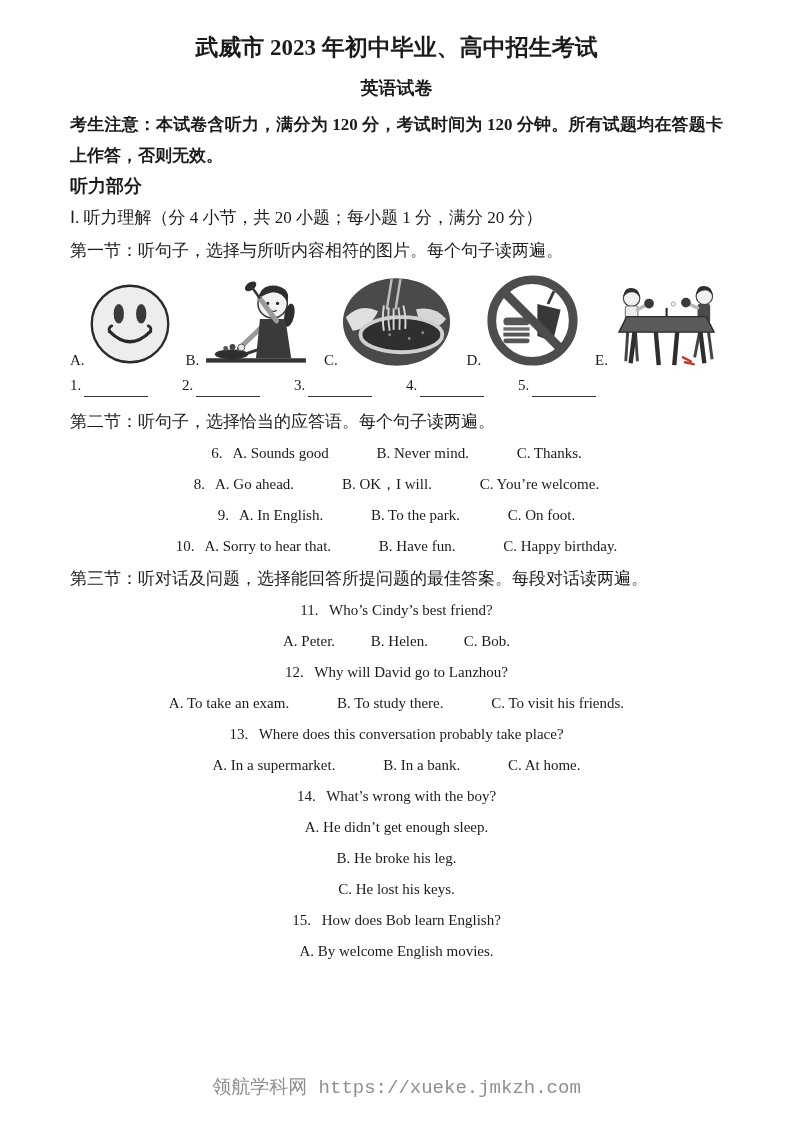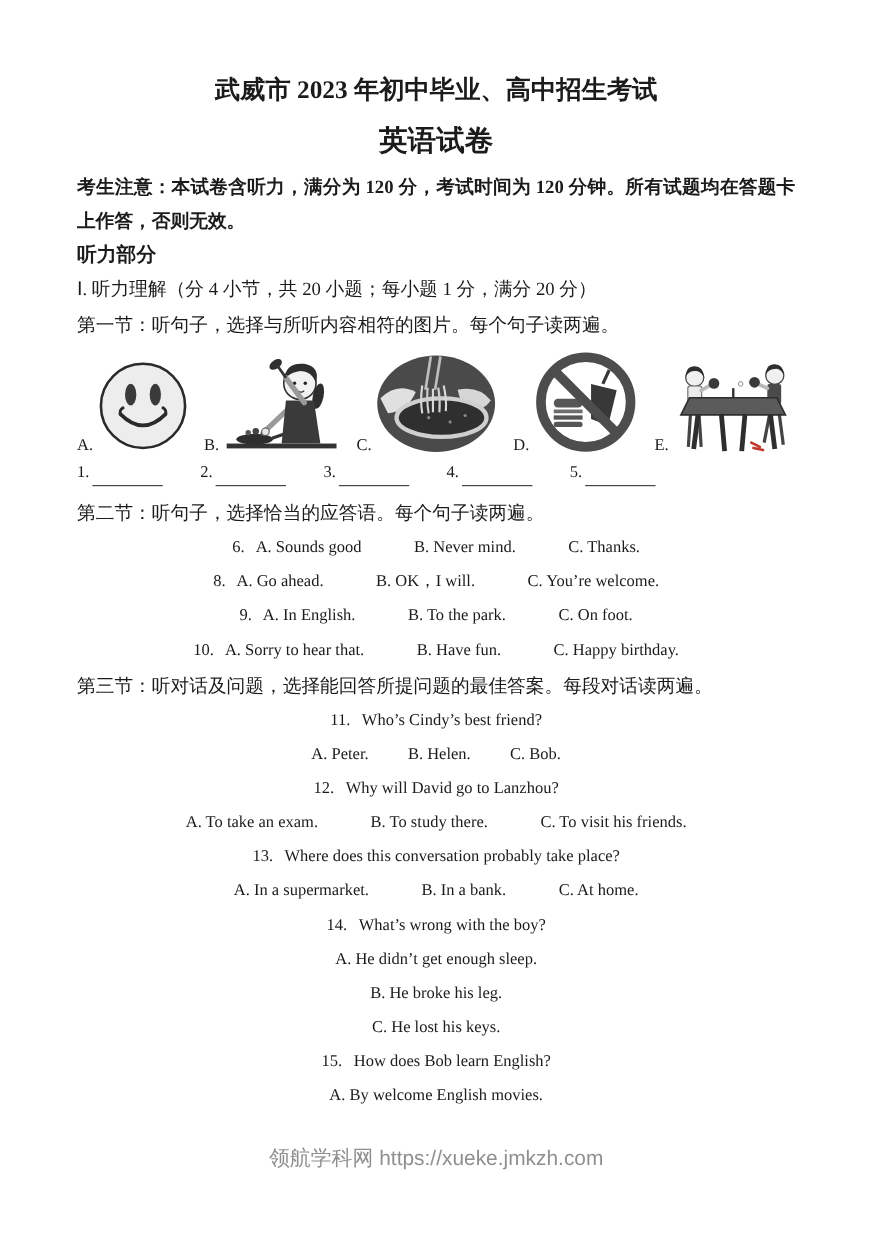--- a/index.html
+++ b/index.html
@@ -1,22 +1,22 @@
 <!DOCTYPE html>
 <html><head>
 <meta charset="utf-8">
 <style>
   html,body { margin:0; padding:0; background:#ffffff; }
   body { width:793px; height:1122px; overflow:hidden;
          font-family:"Liberation Serif", serif; color:#1b1b1b; }
   .page { position:relative; width:793px; height:1122px; box-sizing:border-box;
-          padding:66px 70px 0 70px; background:#ffffff; }
+          padding:32px 70px 0 70px; background:#ffffff; }
 
   .title    { text-align:center; font-size:23px; font-weight:bold; margin:0 0 13px 0; }
-  .subtitle { text-align:center; font-size:26px; font-weight:bold; margin:0 0 9px 0; }
+  .subtitle { text-align:center; font-size:18px; font-weight:bold; margin:0 0 9px 0; }
   .notice   { font-size:17px; font-weight:bold; line-height:31px; margin:0; text-align:justify; }
 
   .center-head { text-align:left; font-size:18px; font-weight:bold; line-height:30px; }
   .cn-line     { font-size:17px; font-weight:normal; line-height:33px; }
 
   .q-line  { font-size:15px; line-height:31px; white-space:nowrap;text-align:center; }
   .q-num   { margin-right:7px; }
   .q-opt   { margin-right:44px; }
   .q-opt.tight { margin-right:32px; }
   .q-opt:last-child { margin-right:0; }
@@ -26,22 +26,22 @@
   .pic  { display:flex; align-items:flex-end; }
   .pic-label { font-size:15px; margin-right:3px; line-height:18px; }
   .pic svg { display:block; }
 
   .blanks { display:flex; font-size:15px; margin:4px 0 8px 0; line-height:24px; }
   .blank-item { width:112px; display:flex; align-items:flex-end; }
   .blank-item:last-child { width:auto; }
   .blank-line { display:inline-block; width:64px; border-bottom:1.3px solid #333;
                 height:15px; margin-left:3px; }
 
-  .footer { position:absolute; left:0; top:1040px; width:100%; text-align:center;
-            color:#8f8f8f; font-family:Liberation Sans, sans-serif; font-size:19px; }
+  .footer { position:absolute; left:0; top:1074px; width:100%; text-align:center;
+            color:#8f8f8f; font-family:Liberation Mono, monospace; font-size:19px; }
 </style>
 </head>
 <body>
 
 <div class="page">
 
   <h1 class="title">武威市 2023 年初中毕业、高中招生考试</h1>
   <h2 class="subtitle">英语试卷</h2>
 
   <p class="notice">考生注意：本试卷含听力，满分为 120 分，考试时间为 120 分钟。所有试题均在答题卡上作答，否则无效。</p>

